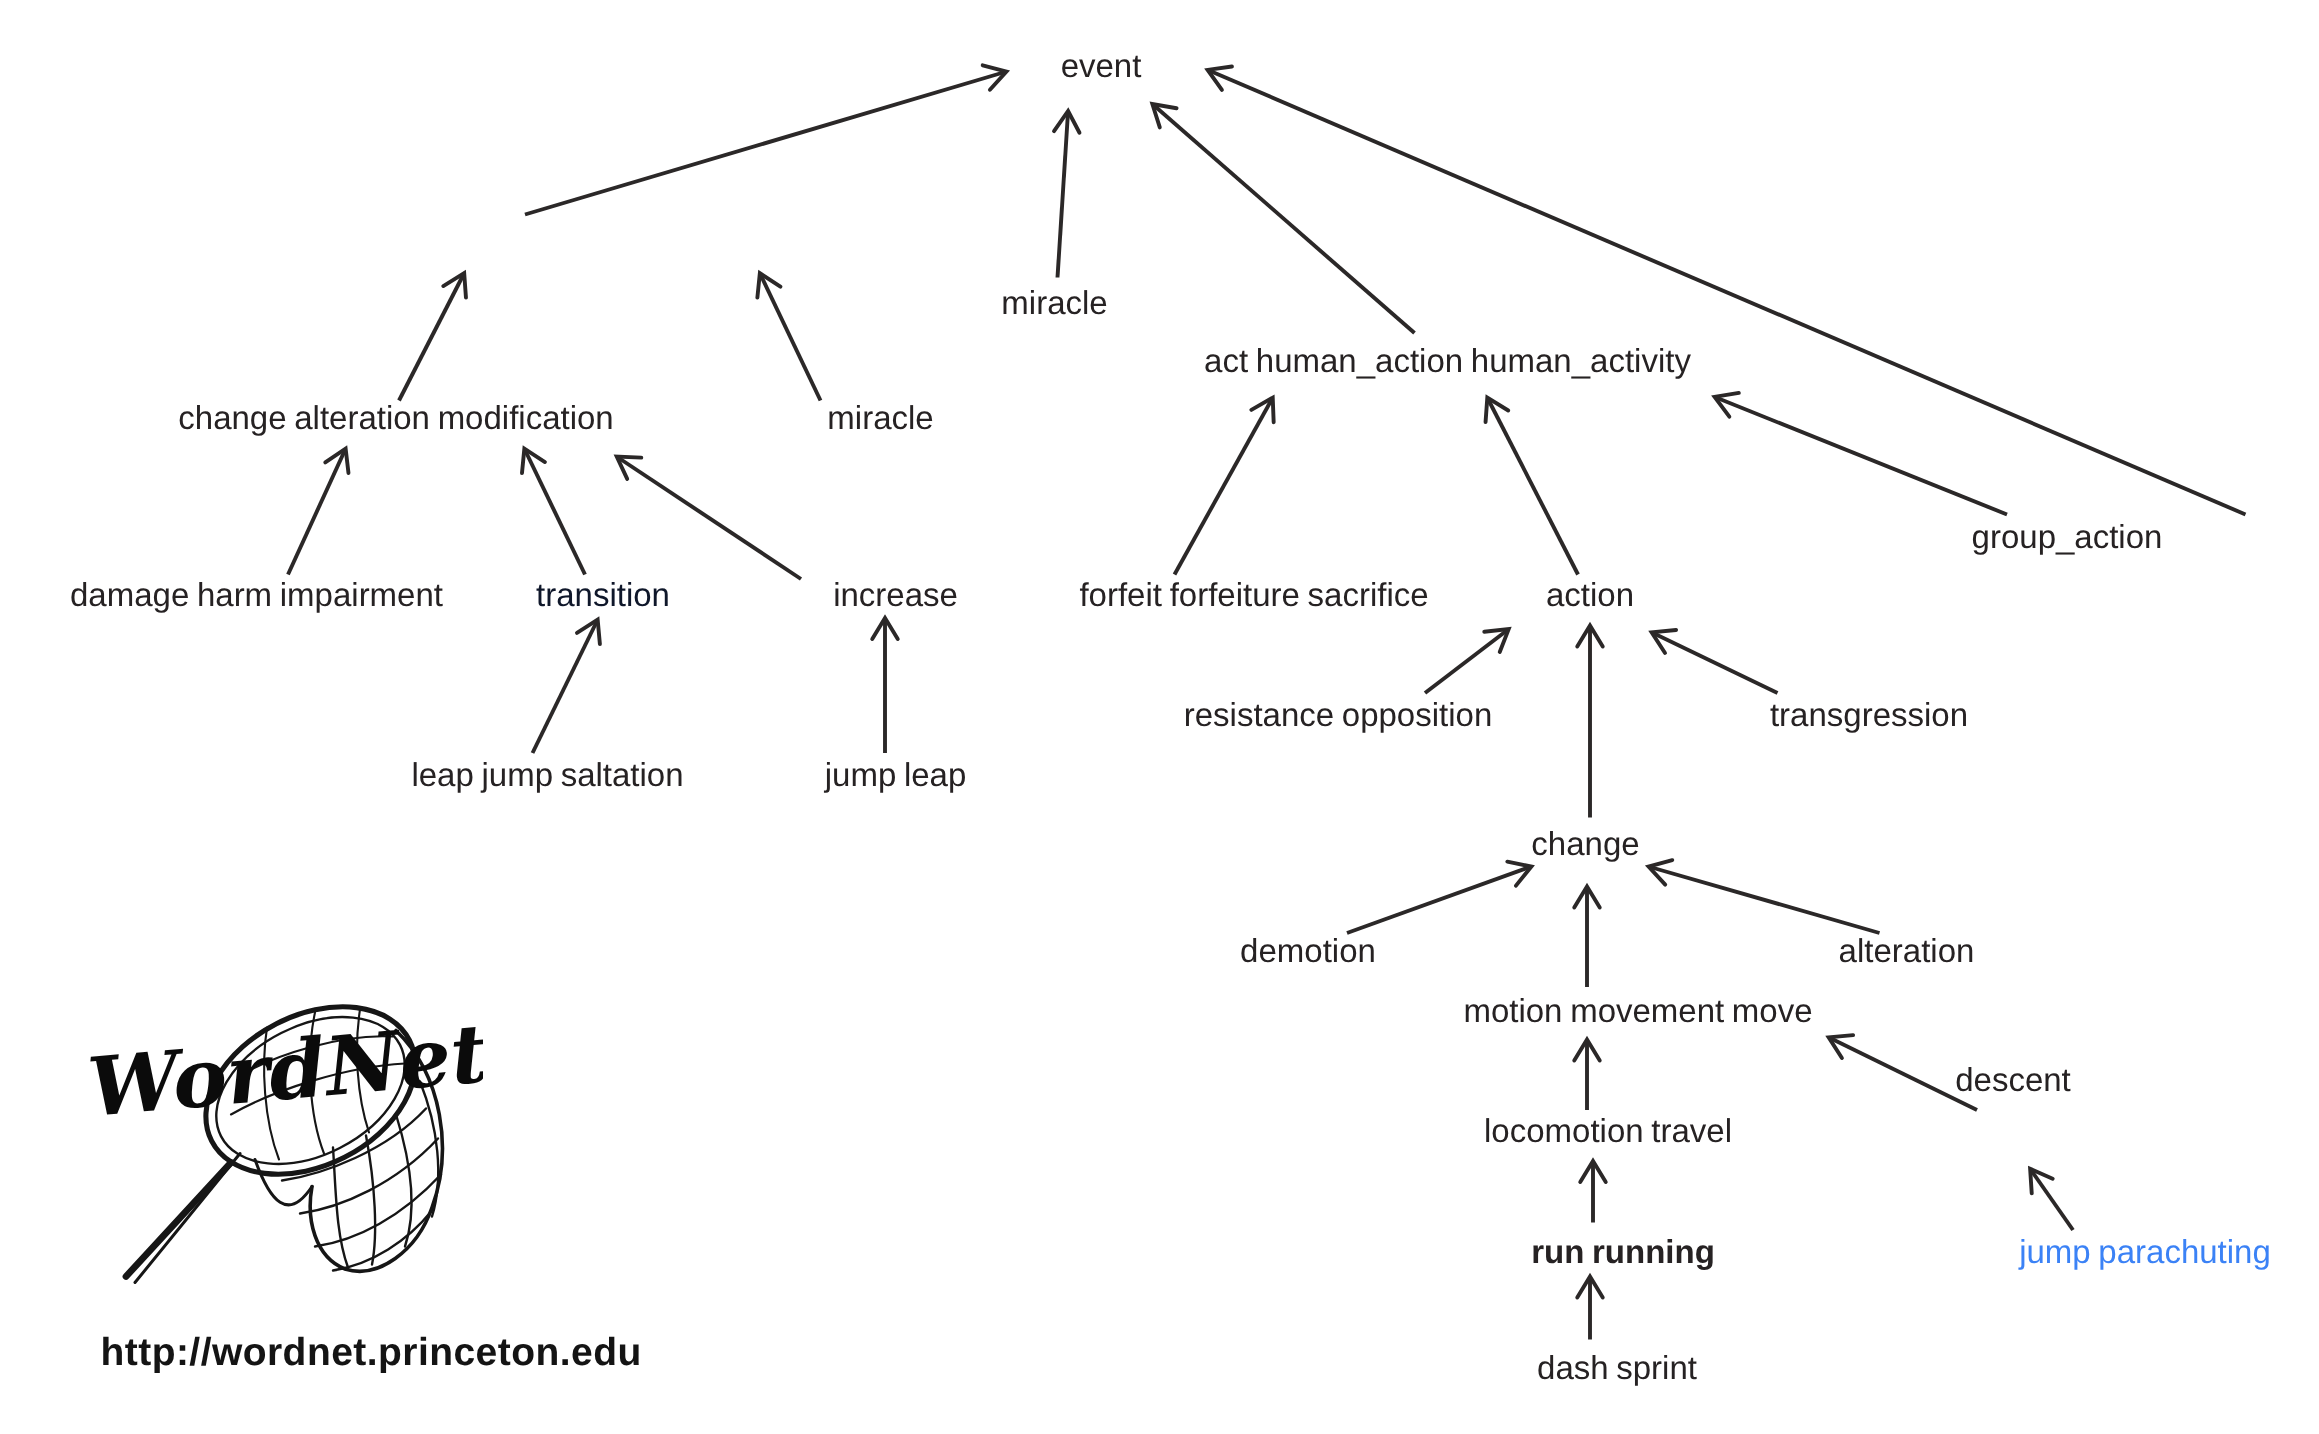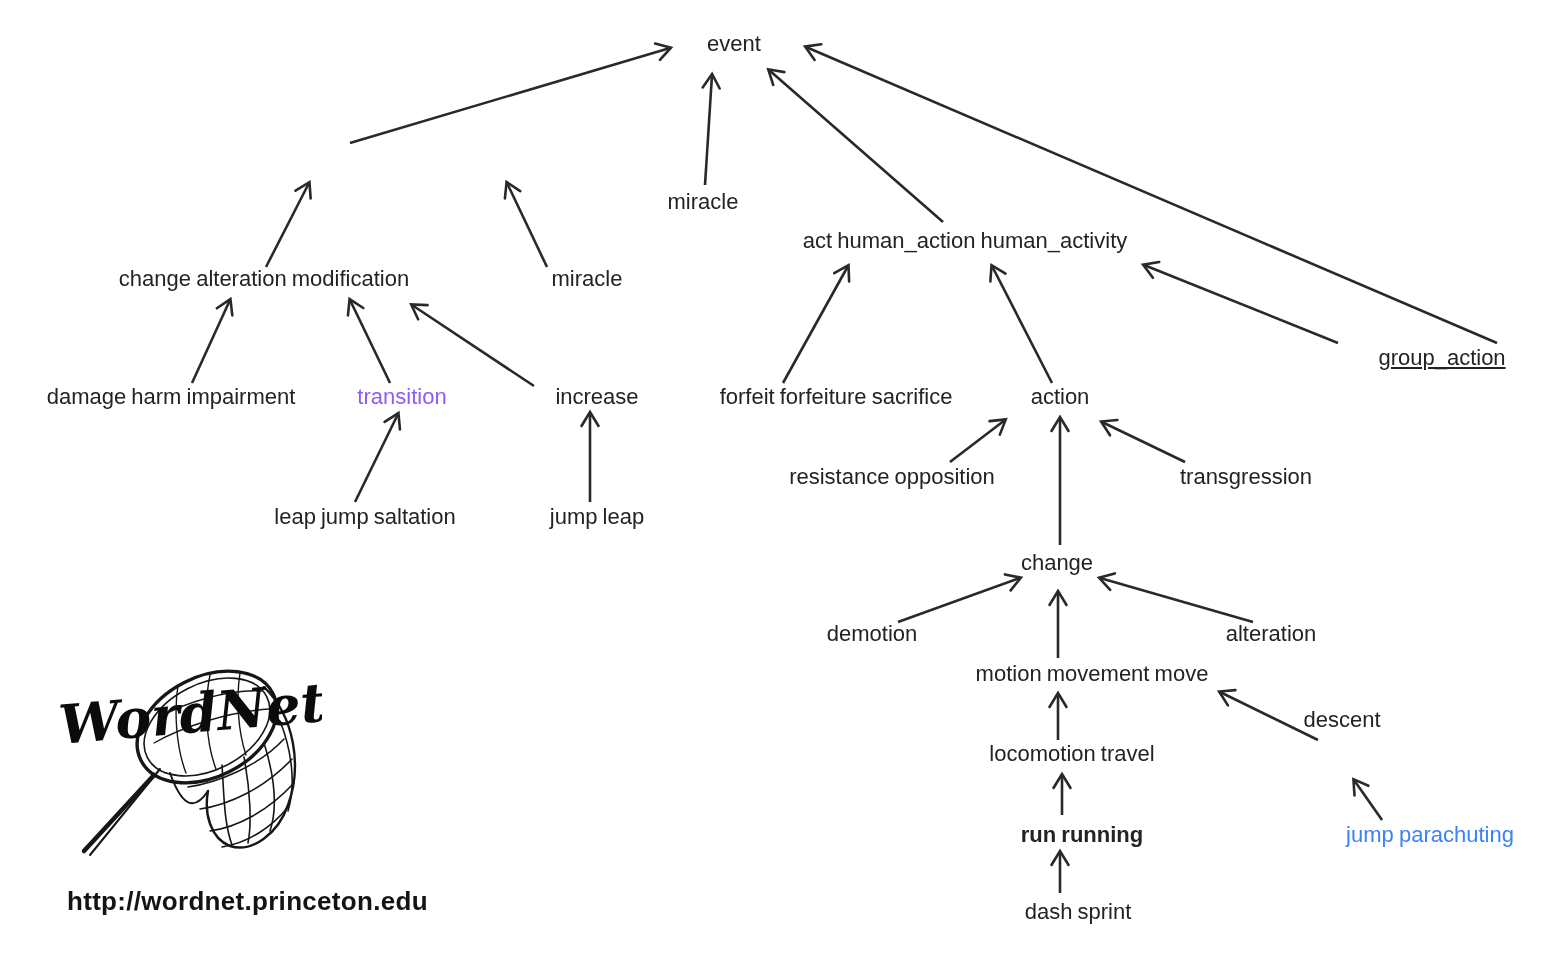--- a/index.html
+++ b/index.html
@@ -73,23 +73,23 @@
         <line x1="1060" y1="893" x2="1060" y2="852" stroke="#2b2828" stroke-width="2.6" marker-end="url(#ah)"></line>
       </g>
   </svg>
 
   <div id="node-layer">
       <div class="node" style="left: 734px; top: 44px; color: rgb(38, 34, 35);">event</div>
       <div class="node" style="left: 703px; top: 202px; color: rgb(38, 34, 35);">miracle</div>
       <div class="node" style="left: 264px; top: 279px; color: rgb(38, 34, 35);">change alteration modification</div>
       <div class="node" style="left: 965px; top: 241px; color: rgb(38, 34, 35);">act human_action human_activity</div>
       <div class="node" style="left: 587px; top: 279px; color: rgb(38, 34, 35);">miracle</div>
-      <div class="node" style="left: 1442px; top: 358px; color: rgb(38, 34, 35); text-decoration: underline;">group_action</div>
+      <div class="node" style="left: 1378px; top: 358px; color: rgb(38, 34, 35);">group_action</div>
       <div class="node" style="left: 171px; top: 397px; color: rgb(38, 34, 35);">damage harm impairment</div>
-      <div class="node" style="left: 402px; top: 397px; color: #8b5cf6;">transition</div>
+      <div class="node" style="left: 402px; top: 397px; color: #0f172a;">transition</div>
       <div class="node" style="left: 597px; top: 397px; color: rgb(38, 34, 35);">increase</div>
       <div class="node" style="left: 836px; top: 397px; color: rgb(38, 34, 35);">forfeit forfeiture sacrifice</div>
       <div class="node" style="left: 1060px; top: 397px; color: rgb(38, 34, 35);">action</div>
       <div class="node" style="left: 892px; top: 477px; color: rgb(38, 34, 35);">resistance opposition</div>
       <div class="node" style="left: 1246px; top: 477px; color: rgb(38, 34, 35);">transgression</div>
       <div class="node" style="left: 365px; top: 517px; color: rgb(38, 34, 35);">leap jump saltation</div>
       <div class="node" style="left: 597px; top: 517px; color: rgb(38, 34, 35);">jump leap</div>
       <div class="node" style="left: 1057px; top: 563px; color: rgb(38, 34, 35);">change</div>
       <div class="node" style="left: 872px; top: 634px; color: rgb(38, 34, 35);">demotion</div>
       <div class="node" style="left: 1271px; top: 634px; color: rgb(38, 34, 35);">alteration</div>

